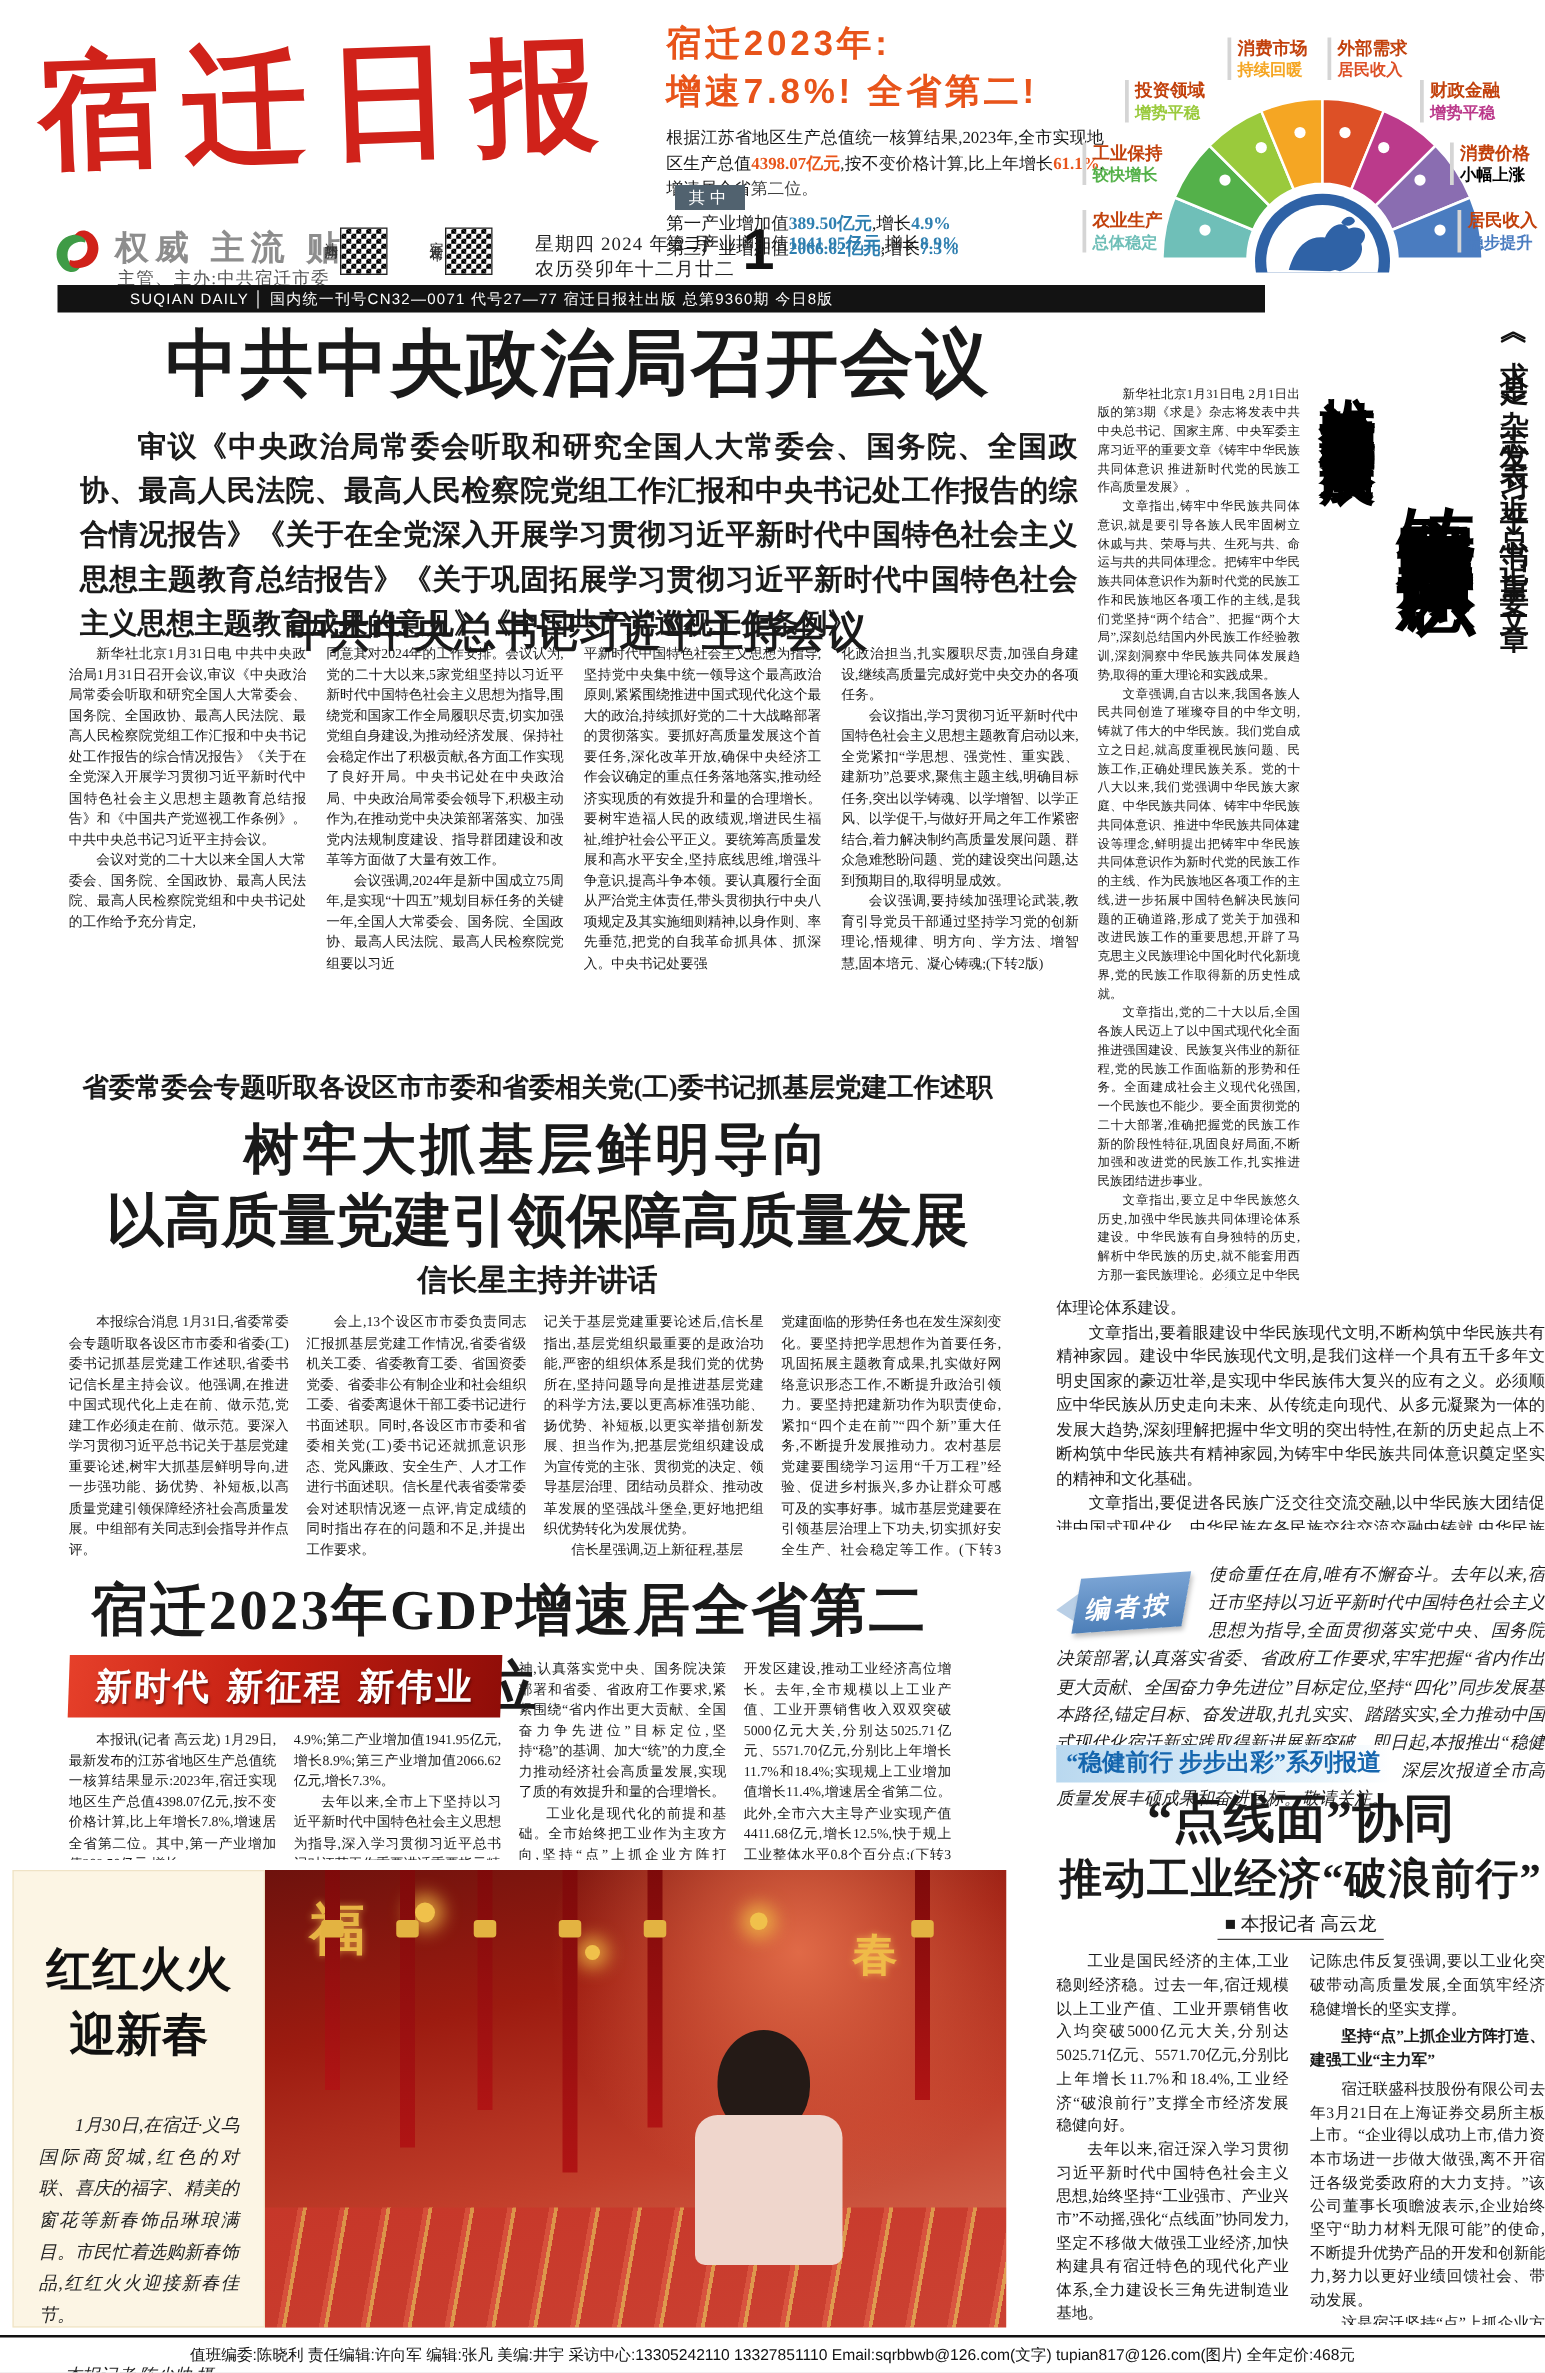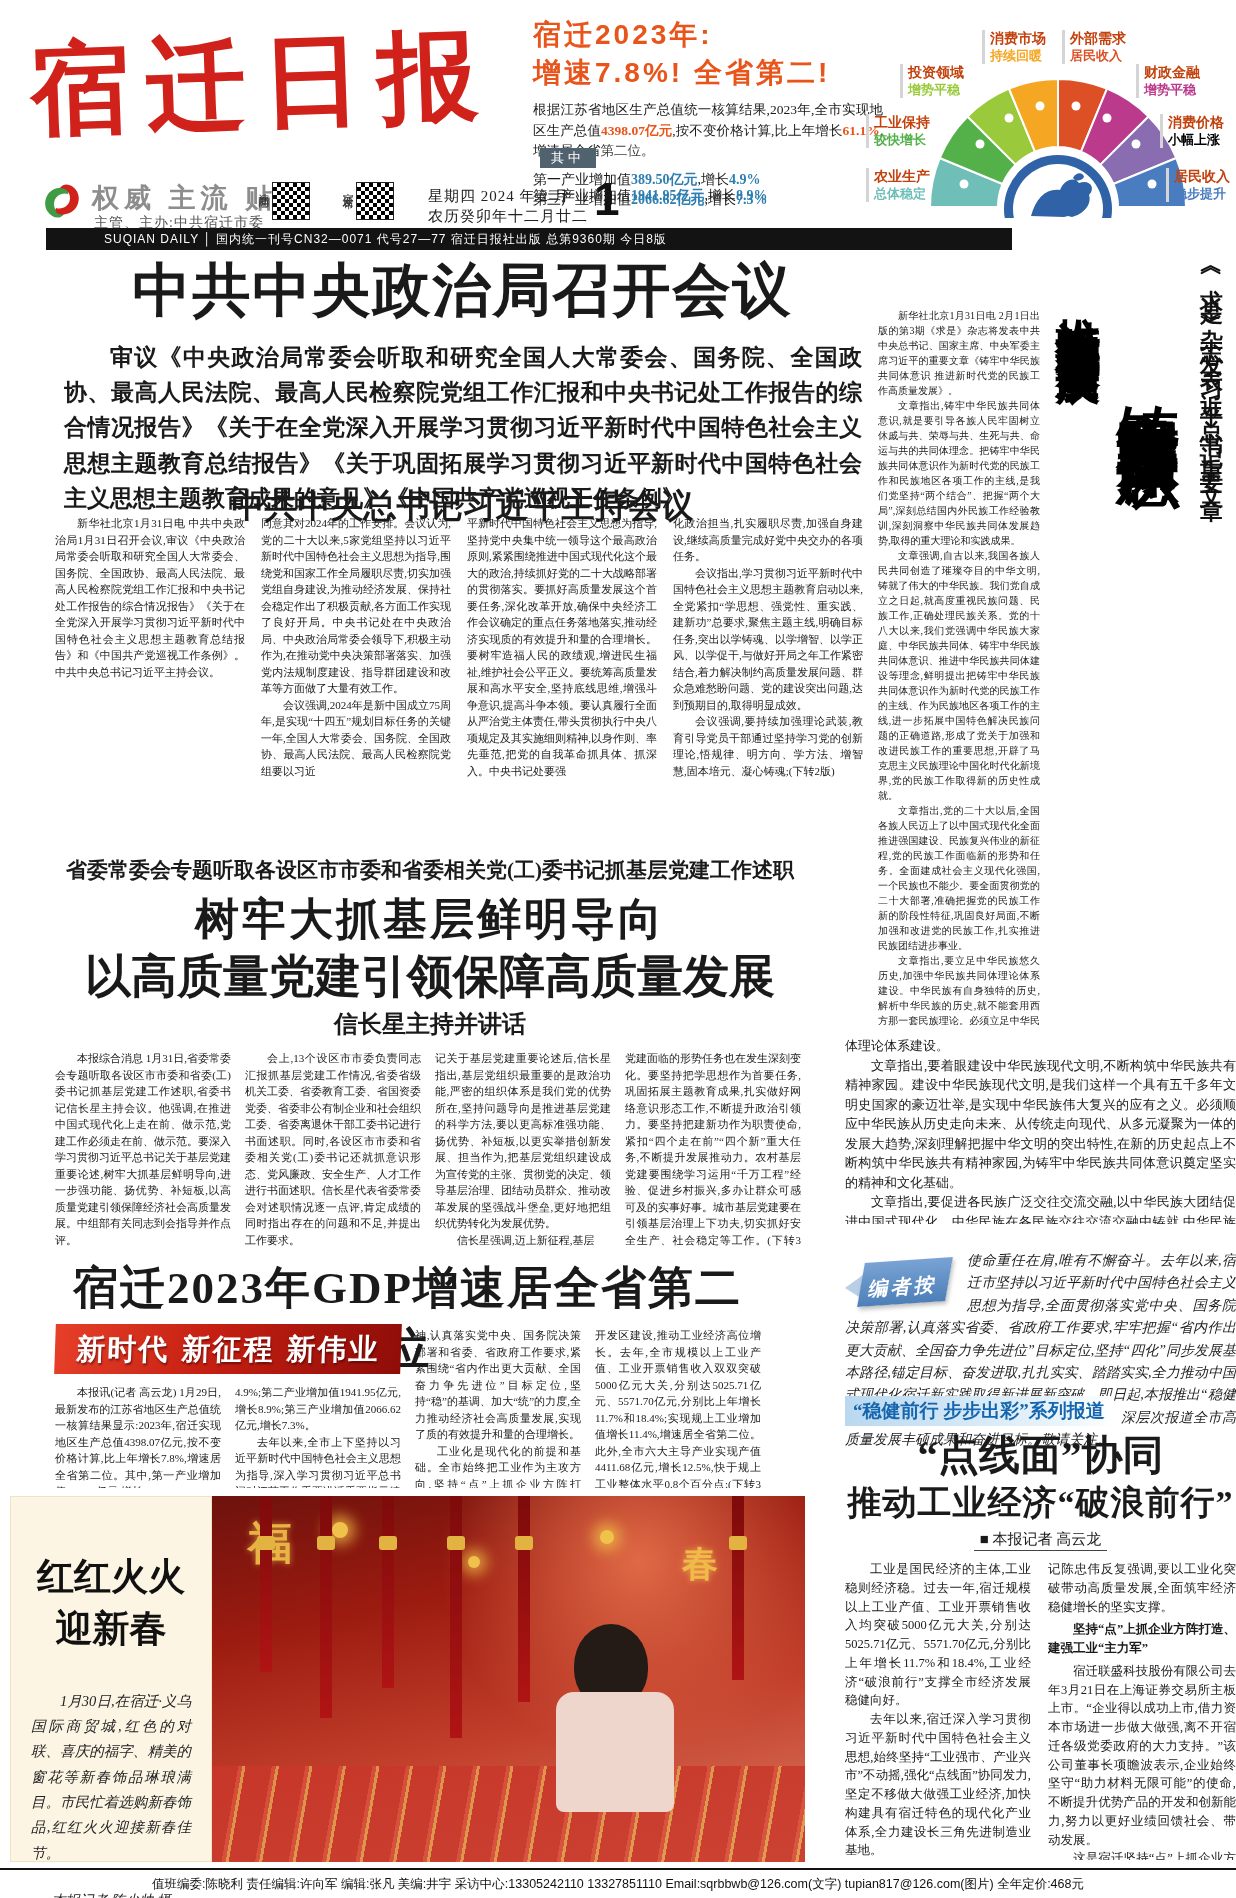--- a/index.html
+++ b/index.html
@@ -208,20 +208,21 @@
     <span class="s" style="color: rgb(74, 124, 192);">稳步提升</span>
   </div>
 
   <div class="abs pb-headline">中共中央政治局召开会议</div>
   <div class="abs pb-intro">审议《中央政治局常委会听取和研究全国人大常委会、国务院、全国政协、最高人民法院、最高人民检察院党组工作汇报和中央书记处工作报告的综合情况报告》《关于在全党深入开展学习贯彻习近平新时代中国特色社会主义思想主题教育总结报告》《关于巩固拓展学习贯彻习近平新时代中国特色社会主义思想主题教育成果的意见》《中国共产党巡视工作条例》</div>
   <div class="abs pb-subhead">中共中央总书记习近平主持会议</div>
   <div class="abs bodycol" style="left:55px;top:515px;width:190px;height:336px;">
     <div class="lead"></div>
     <div>
         <p class="para">新华社北京1月31日电 中共中央政治局1月31日召开会议,审议《中央政治局常委会听取和研究全国人大常委会、国务院、全国政协、最高人民法院、最高人民检察院党组工作汇报和中央书记处工作报告的综合情况报告》《关于在全党深入开展学习贯彻习近平新时代中国特色社会主义思想主题教育总结报告》和《中国共产党巡视工作条例》。中共中央总书记习近平主持会议。</p>
+        <p class="para">会议对党的二十大以来全国人大常委会、国务院、全国政协、最高人民法院、最高人民检察院党组和中央书记处的工作给予充分肯定,</p>
       </div>
   </div>
   <div class="abs bodycol" style="left:261px;top:515px;width:190px;height:336px;">
     <div class="lead">同意其对2024年的工作安排。会议认为,党的二十大以来,5家党组坚持以习近平新时代中国特色社会主义思想为指导,围绕党和国家工作全局履职尽责,切实加强党组自身建设,为推动经济发展、保持社会稳定作出了积极贡献,各方面工作实现了良好开局。中央书记处在中央政治局、中央政治局常委会领导下,积极主动作为,在推动党中央决策部署落实、加强党内法规制度建设、指导群团建设和改革等方面做了大量有效工作。</div>
     <div>
         <p class="para">会议强调,2024年是新中国成立75周年,是实现“十四五”规划目标任务的关键一年,全国人大常委会、国务院、全国政协、最高人民法院、最高人民检察院党组要以习近</p>
       </div>
   </div>
   <div class="abs bodycol" style="left:467px;top:515px;width:190px;height:336px;">
     <div class="lead">平新时代中国特色社会主义思想为指导,坚持党中央集中统一领导这个最高政治原则,紧紧围绕推进中国式现代化这个最大的政治,持续抓好党的二十大战略部署的贯彻落实。要抓好高质量发展这个首要任务,深化改革开放,确保中央经济工作会议确定的重点任务落地落实,推动经济实现质的有效提升和量的合理增长。要树牢造福人民的政绩观,增进民生福祉,维护社会公平正义。要统筹高质量发展和高水平安全,坚持底线思维,增强斗争意识,提高斗争本领。要认真履行全面从严治党主体责任,带头贯彻执行中央八项规定及其实施细则精神,以身作则、率先垂范,把党的自我革命抓具体、抓深入。中央书记处要强</div>

